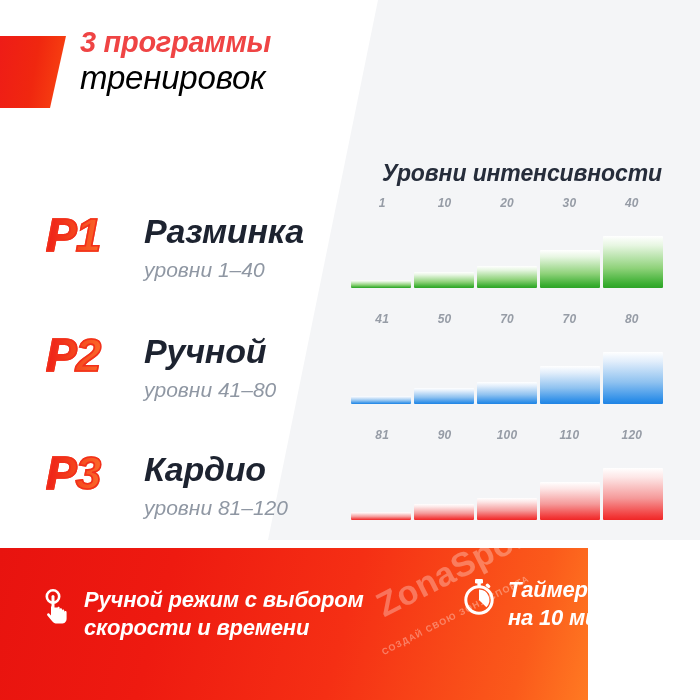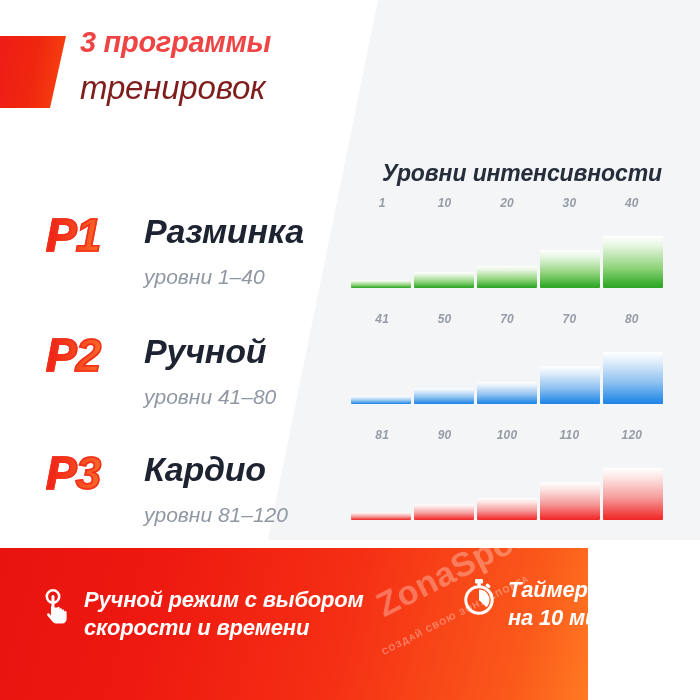--- a/index.html
+++ b/index.html
@@ -51,24 +51,24 @@
     font-style: italic;
     color: #ef4444;
     letter-spacing: -0.3px;
     line-height: 1.02;
     white-space: nowrap;
   }
   .headline-l2 {
     font-size: 33px;
     font-weight: normal;
     font-style: italic;
-    color: #7f1d1d;
+    color: #000000;
     letter-spacing: -0.2px;
     line-height: 1.1;
-    margin-top: 12px;
+    margin-top: 2px;
     white-space: nowrap;
   }
 
   
   .program {
     position: absolute;
     left: 46px;
     width: 250px;
     height: 76px;
   }
@@ -104,21 +104,21 @@
     color: #1d2330;
     line-height: 1.12;
     letter-spacing: -0.2px;
     white-space: nowrap;
   }
   .program-sub {
     font-size: 21px;
     font-style: italic;
     color: #8f97a3;
     line-height: 1.15;
-    margin-top: 15px;
+    margin-top: 8px;
     white-space: nowrap;
   }
 
   
   .levels-title {
     position: absolute;
     left: 382px;
     top: 160px;
     font-size: 23px;
     font-weight: bold;

